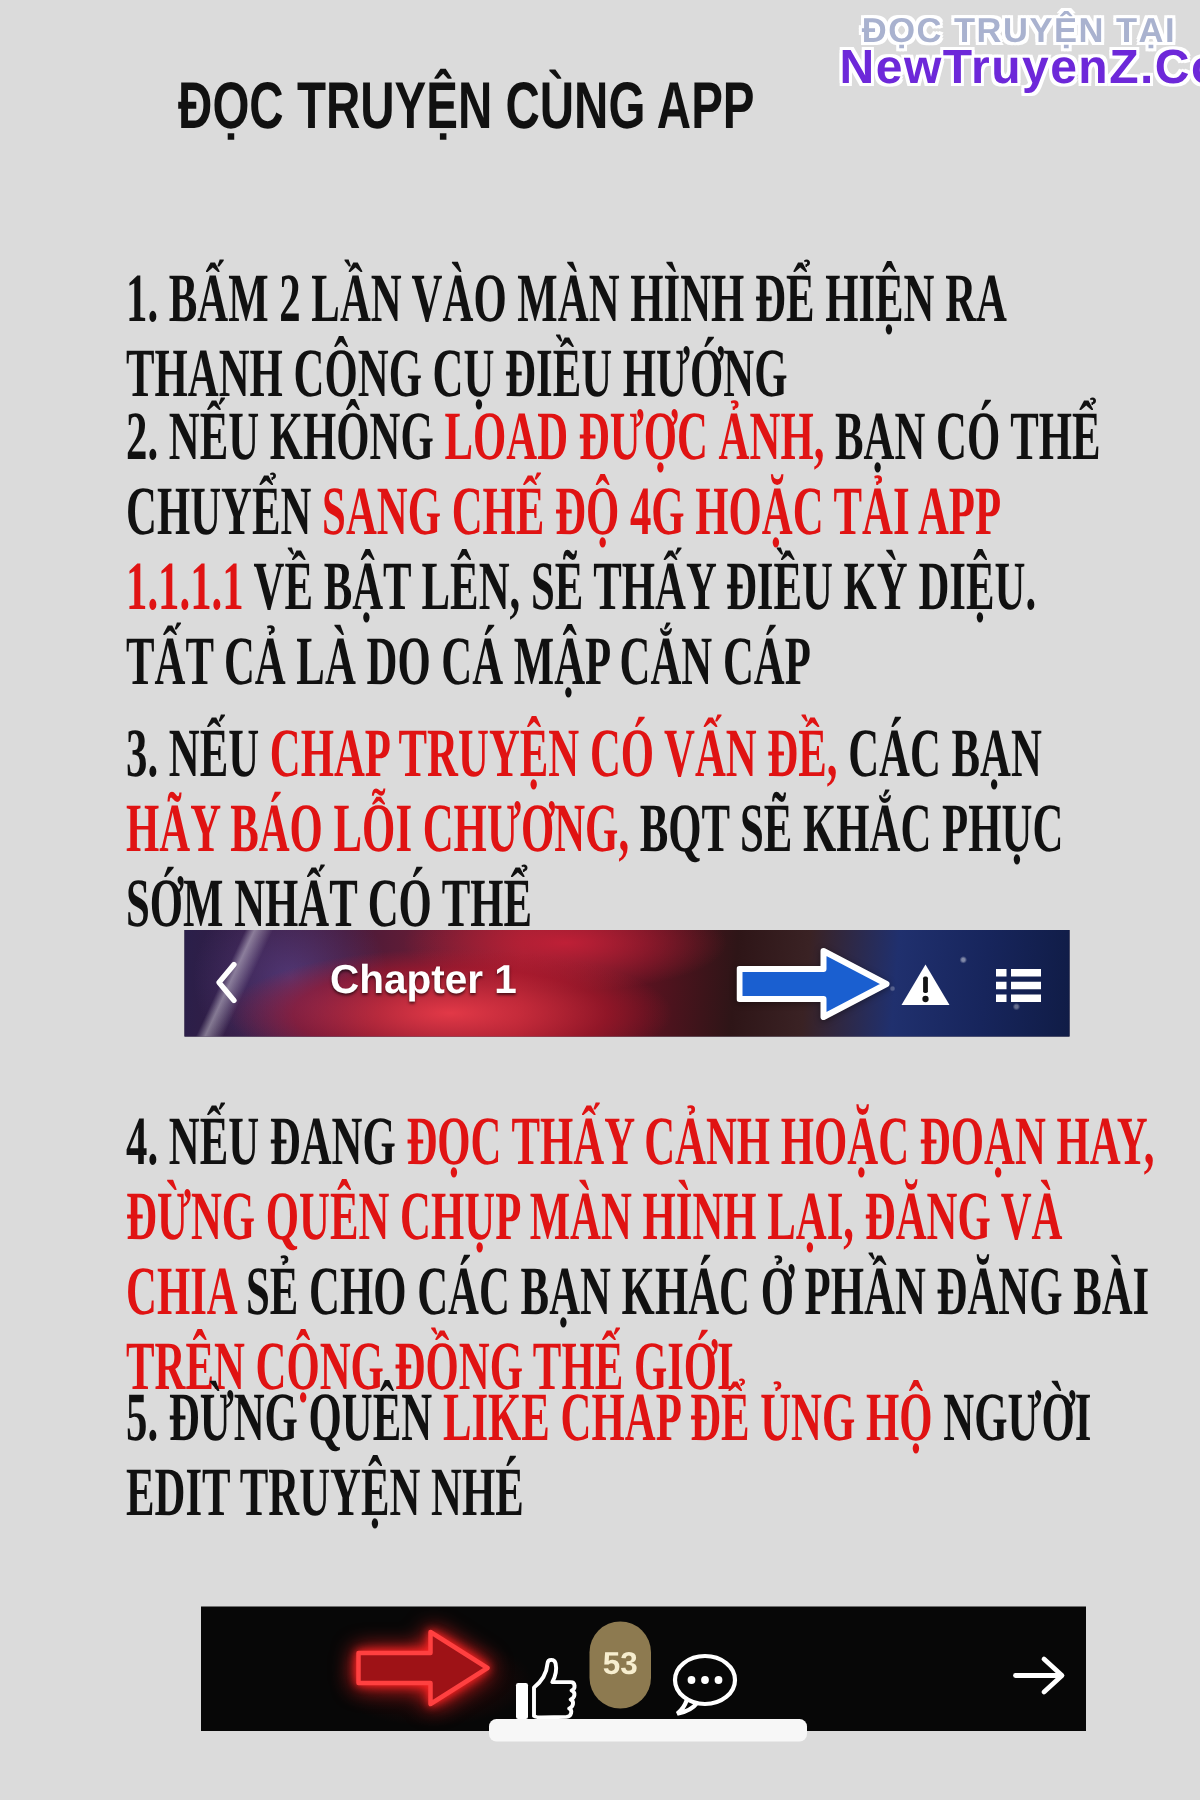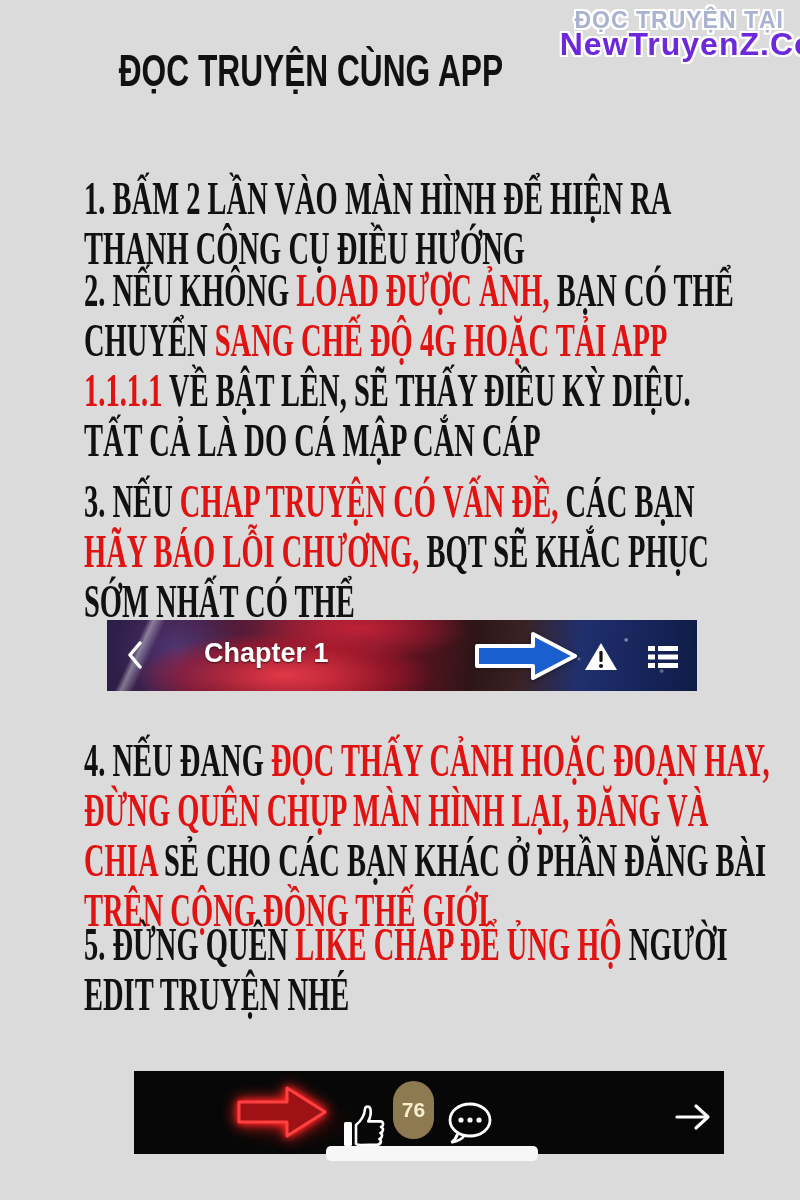--- a/index.html
+++ b/index.html
@@ -20,21 +20,21 @@
          font-size:44px;font-weight:700;color:#111;white-space:pre;}
 
   
   .para{position:absolute;left:40px;width:760px;font-family:Liberation Serif, serif;}
   .pline{height:50px;line-height:50px;font-size:46px;font-weight:700;white-space:pre;
          transform:scaleX(0.62);transform-origin:left top;}
   .seg-black{color:#111;}
   .seg-red{color:#e01313;}
 
   
-  .chapter-bar{position:absolute;left:63px;top:620px;width:590px;height:71px;overflow:hidden;
+  .chapter-bar{position:absolute;left:79px;top:620px;width:590px;height:71px;overflow:hidden;
     background-color:#201531;
     background-image:
       radial-gradient(circle at 88% 28%, rgba(255,255,255,.45) 0 1px, transparent 2.5px),
       radial-gradient(circle at 94% 72%, rgba(255,255,255,.35) 0 1px, transparent 2.5px),
       radial-gradient(circle at 80% 55%, rgba(255,255,255,.25) 0 1px, transparent 2px),
       linear-gradient(115deg, transparent 6.5%, rgba(255,255,255,.4) 7.5%, transparent 9.5%),
       radial-gradient(ellipse 190px 55px at 30% 78%, rgba(232,58,72,.95), rgba(176,22,42,.55) 55%, transparent 78%),
       radial-gradient(ellipse 150px 45px at 43% 12%, rgba(198,32,56,.9), transparent 72%),
       radial-gradient(ellipse 90px 85px at 12% 45%, rgba(96,76,158,.55), transparent 72%),
       linear-gradient(95deg,#2a1f4a 0%,#471a3a 18%,#8c1f2f 38%,#5a1220 52%,#2e1517 62%,#3a2224 70%,#20306e 80%,#17255c 90%,#101c46 100%);}
@@ -122,21 +122,21 @@
 
   <div class="bottom-bar">
     <svg class="bb-red-arrow" width="92" height="58" viewBox="0 0 92 58">
       <polygon points="2,19 50,19 50,5 88,29 50,53 50,39 2,39" fill="#9e1216" stroke="#ff4040" stroke-width="3" stroke-linejoin="round"></polygon>
     </svg>
     <svg class="bb-thumb" width="46" height="46" viewBox="0 0 46 46">
       <rect x="3" y="19" width="8" height="24" rx="1.5" fill="#fff"></rect>
       <path d="M15 41 L15 22 C20 18 23.5 12 24 6 C24.3 2.8 28.6 2.8 29.4 6 C30.2 9.6 29.2 14.8 27.2 18.4 L39.5 18.4 C42.6 18.4 43 23 40 24 C43 25 42.4 29 39.4 30 C42 31 41.4 35 38.4 36 C40.8 37 40.2 41.4 36.6 41.6 L20 42 C18 42 16.2 41.8 15 41 Z" fill="none" stroke="#fff" stroke-width="2.6" stroke-linejoin="round"></path>
     </svg>
     <div class="bb-badge">
-      <span>76</span>
+      <span>53</span>
     </div>
     <svg class="bb-bubble" width="48" height="44" viewBox="0 0 48 44">
       <ellipse cx="24" cy="19" rx="20" ry="16" fill="none" stroke="#fff" stroke-width="2.8"></ellipse>
       <path d="M12 32 Q10 38 5.5 41.5 Q15 39.5 18.5 34.5" fill="none" stroke="#fff" stroke-width="2.8" stroke-linecap="round"></path>
       <circle cx="15" cy="19" r="2.6" fill="#fff"></circle>
       <circle cx="24" cy="19" r="2.6" fill="#fff"></circle>
       <circle cx="33" cy="19" r="2.6" fill="#fff"></circle>
     </svg>
     <svg class="bb-next" width="38" height="30" viewBox="0 0 38 30">
       <line x1="3" y1="15" x2="33" y2="15" stroke="#fff" stroke-width="3.2" stroke-linecap="round"></line>

